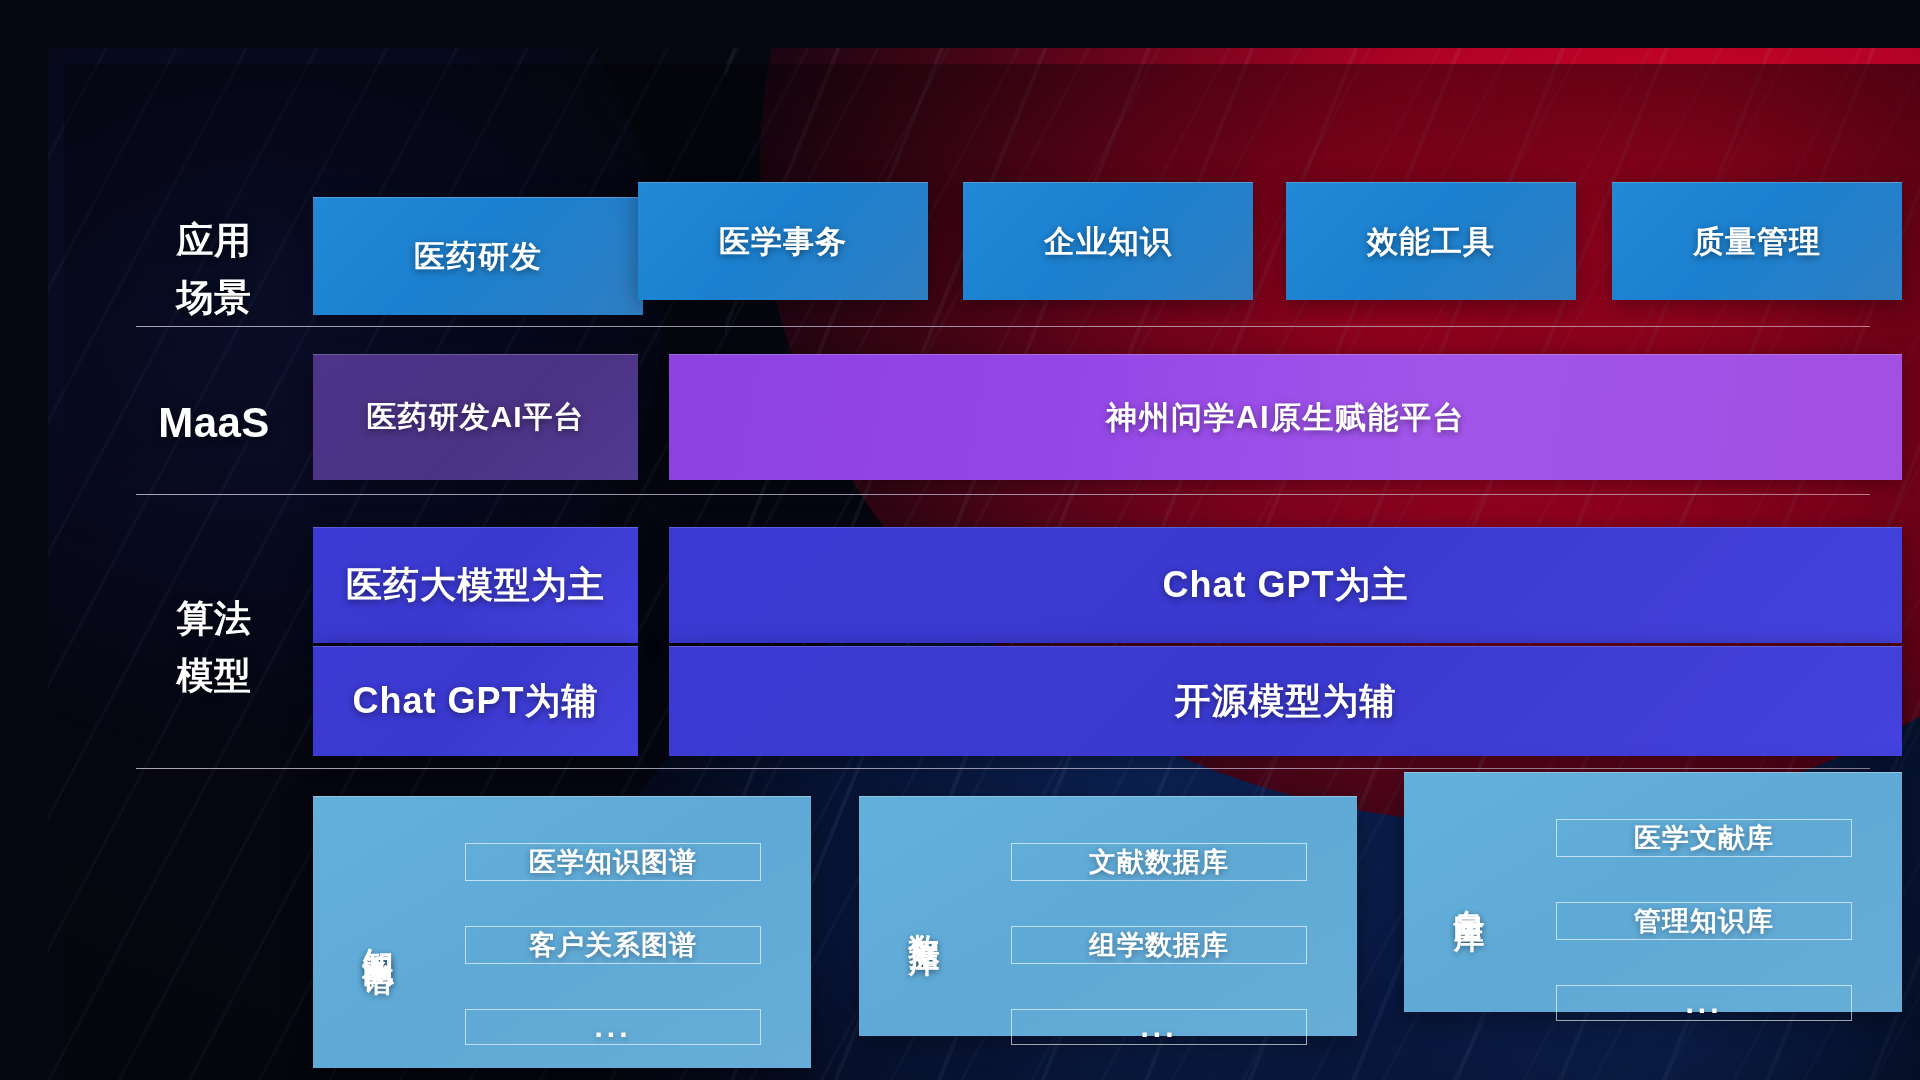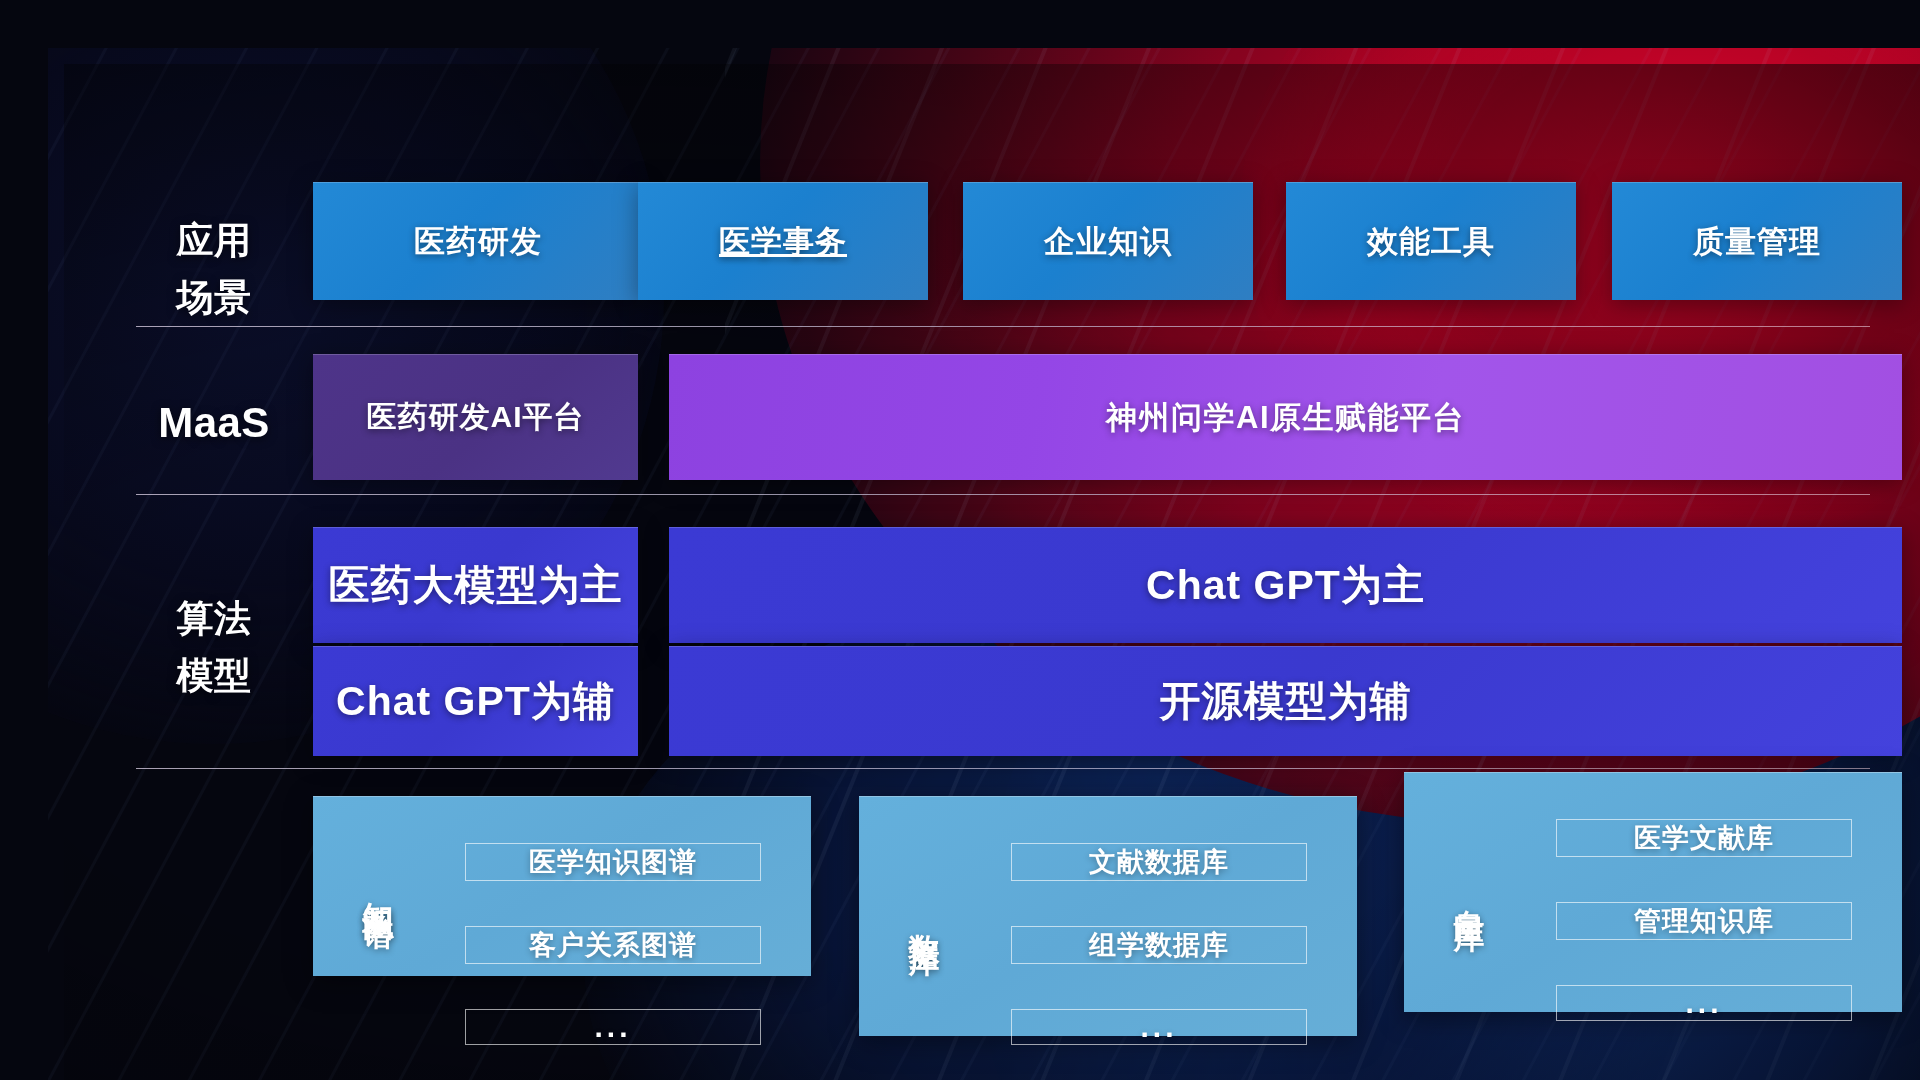--- a/index.html
+++ b/index.html
@@ -126,21 +126,21 @@
   }
   .maas-right {
     background:linear-gradient(100deg,#8d42e0 0%,#9446e6 30%,#a255ea 62%,#a24fe2 100%);
     font-size:31px; letter-spacing:1.5px;
     border-top:1px solid rgba(255,255,255,.20);
   }
 
   
   .algo-box {
     background:linear-gradient(135deg,#3b3ad4 0%,#3a39cf 50%,#4442dd 100%);
-    font-size:41px; letter-spacing:1px;
+    font-size:36px; letter-spacing:1px;
     border-top:1px solid rgba(255,255,255,.18);
   }
 
   
   .kd-group {
     position:absolute;
     background:linear-gradient(150deg,#64b0dc 0%,#5fa9d6 50%,#66aed7 100%);
     display:flex; align-items:stretch;
     padding:14px 18px 14px 10px;
     box-shadow:0 6px 26px rgba(0,0,0,.40);
@@ -178,22 +178,22 @@
   <div class="vignette"></div>
 </div>
 
 <div id="stage">
 
   <div class="row-label cjk" style="top:140px;">
     <div>应用</div>
     <div>场景</div>
   </div>
 
-  <div class="box app-box" style="left:249px; top:118px; width:330px; height:118px;">医药研发</div>
-  <div class="box app-box" style="left:574px; top:118px; width:290px; height:118px;text-decoration:underline;">医学事务</div>
+  <div class="box app-box" style="left:249px; top:133px; width:330px; height:118px;">医药研发</div>
+  <div class="box app-box" style="left:574px; top:118px; width:290px; height:118px;">医学事务</div>
   <div class="box app-box" style="left:1222px; top:118px; width:290px; height:118px;">效能工具</div>
   <div class="box app-box" style="left:899px; top:118px; width:290px; height:118px;">企业知识</div>
   <div class="box app-box" style="left:1548px; top:118px; width:290px; height:118px;">质量管理</div>
 
   <div class="divider" style="top:262px;"></div>
 
   <div class="row-label latin" style="top:335px;">MaaS</div>
 
   <div class="box maas-left" style="left:249px; top:290px; width:325px; height:126px;">医药研发AI平台</div>
   <div class="box maas-right" style="left:605px; top:290px; width:1233px; height:126px;">神州问学AI原生赋能平台</div>
@@ -207,21 +207,21 @@
 
   <div class="box algo-box" style="left:249px; top:463px; width:325px; height:116px;">医药大模型为主</div>
   <div class="box algo-box" style="left:605px; top:463px; width:1233px; height:116px;">Chat GPT为主</div>
 
   <div class="box algo-box" style="left:249px; top:582px; width:325px; height:110px;">Chat GPT为辅</div>
   <div class="box algo-box" style="left:605px; top:582px; width:1233px; height:110px;">开源模型为辅</div>
 
   <div class="divider" style="top:704px;"></div>
 
 
-  <div class="kd-group" style="left:249px; top:732px; width:498px; height:180px;">
+  <div class="kd-group" style="left:249px; top:732px; width:498px; height:272px;">
     <div class="kd-vlabel">知识图谱</div>
     <div class="kd-items">
       <div class="kd-item">医学知识图谱</div>
       <div class="kd-item">客户关系图谱</div>
       <div class="kd-item ellipsis">...</div>
     </div>
   </div>
 
   <div class="kd-group" style="left:795px; top:732px; width:498px; height:240px;">
     <div class="kd-vlabel">数据库</div>

